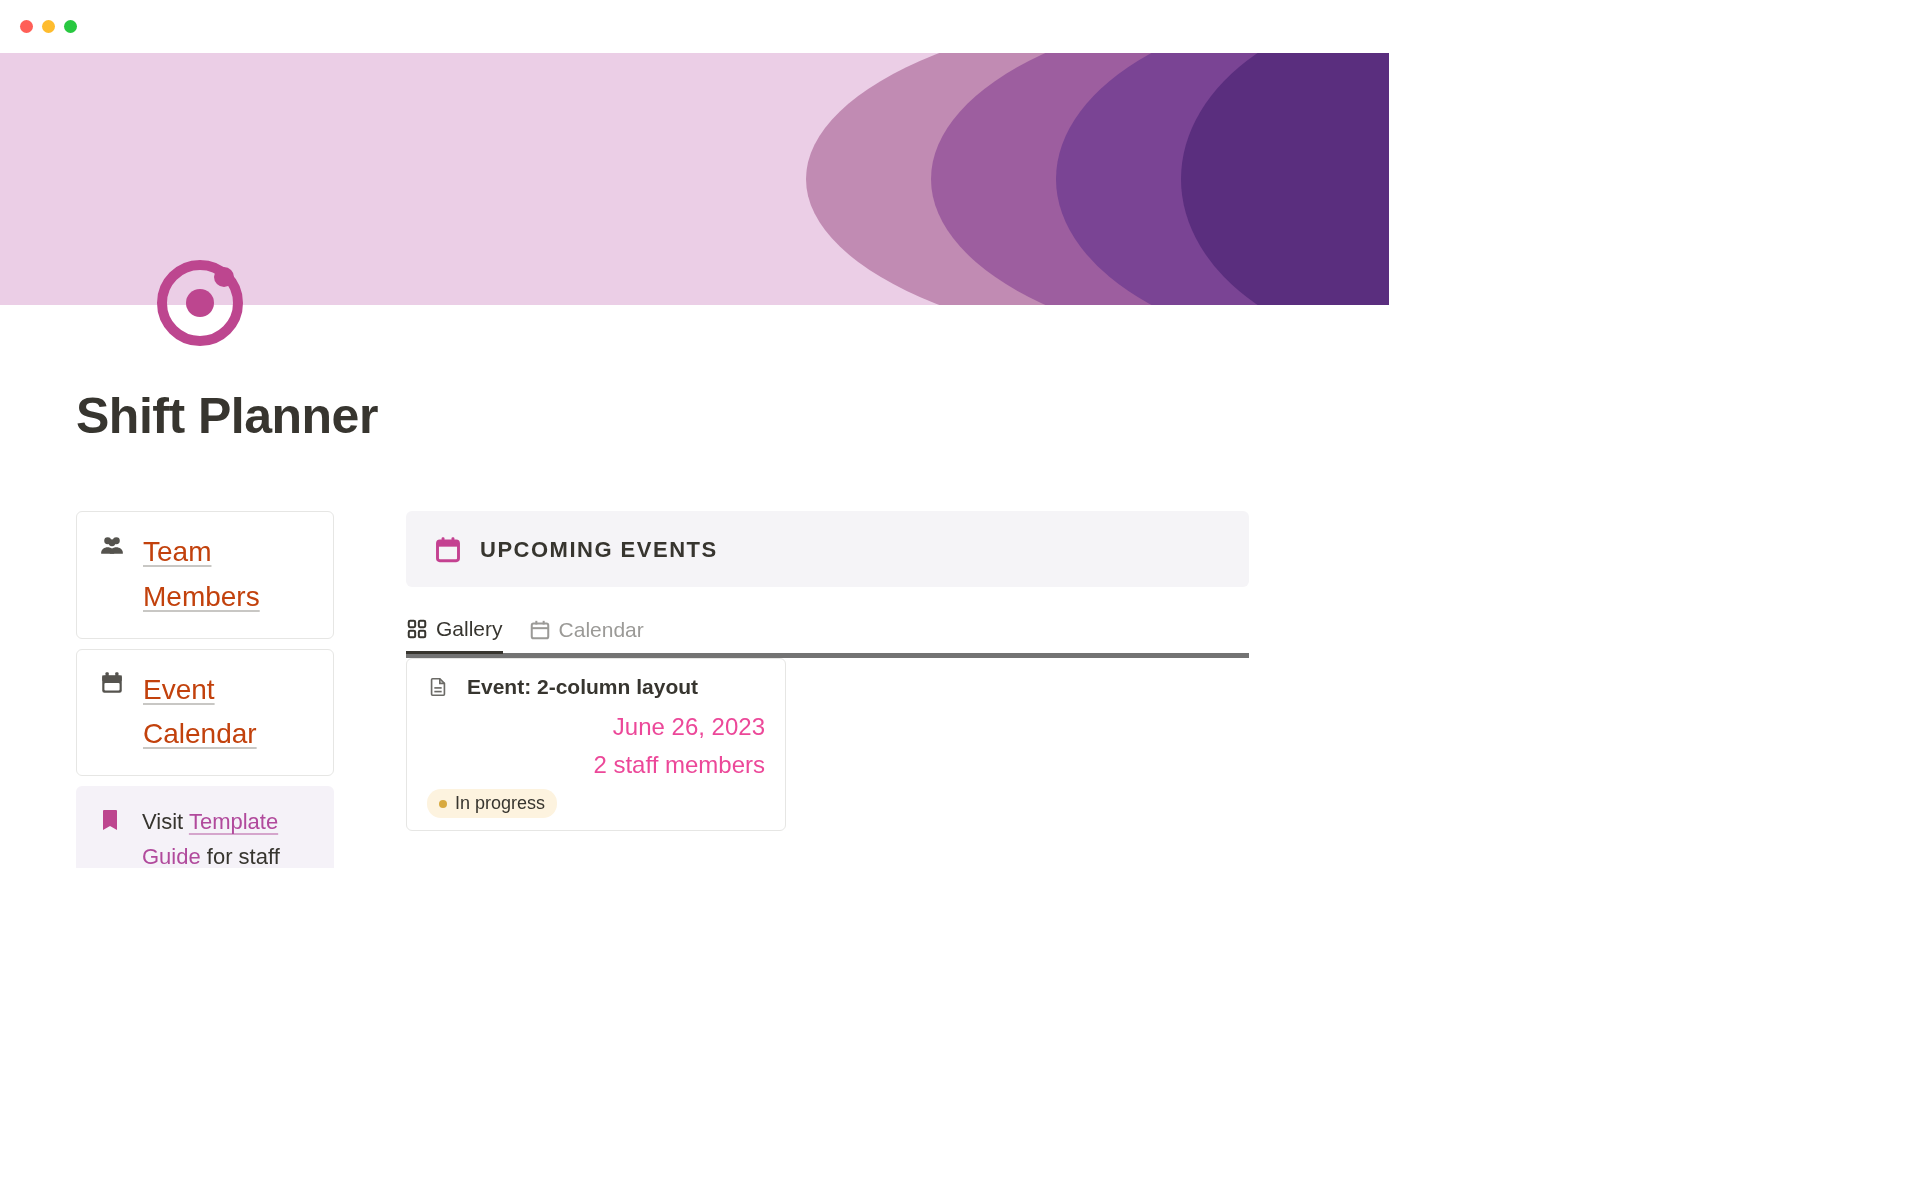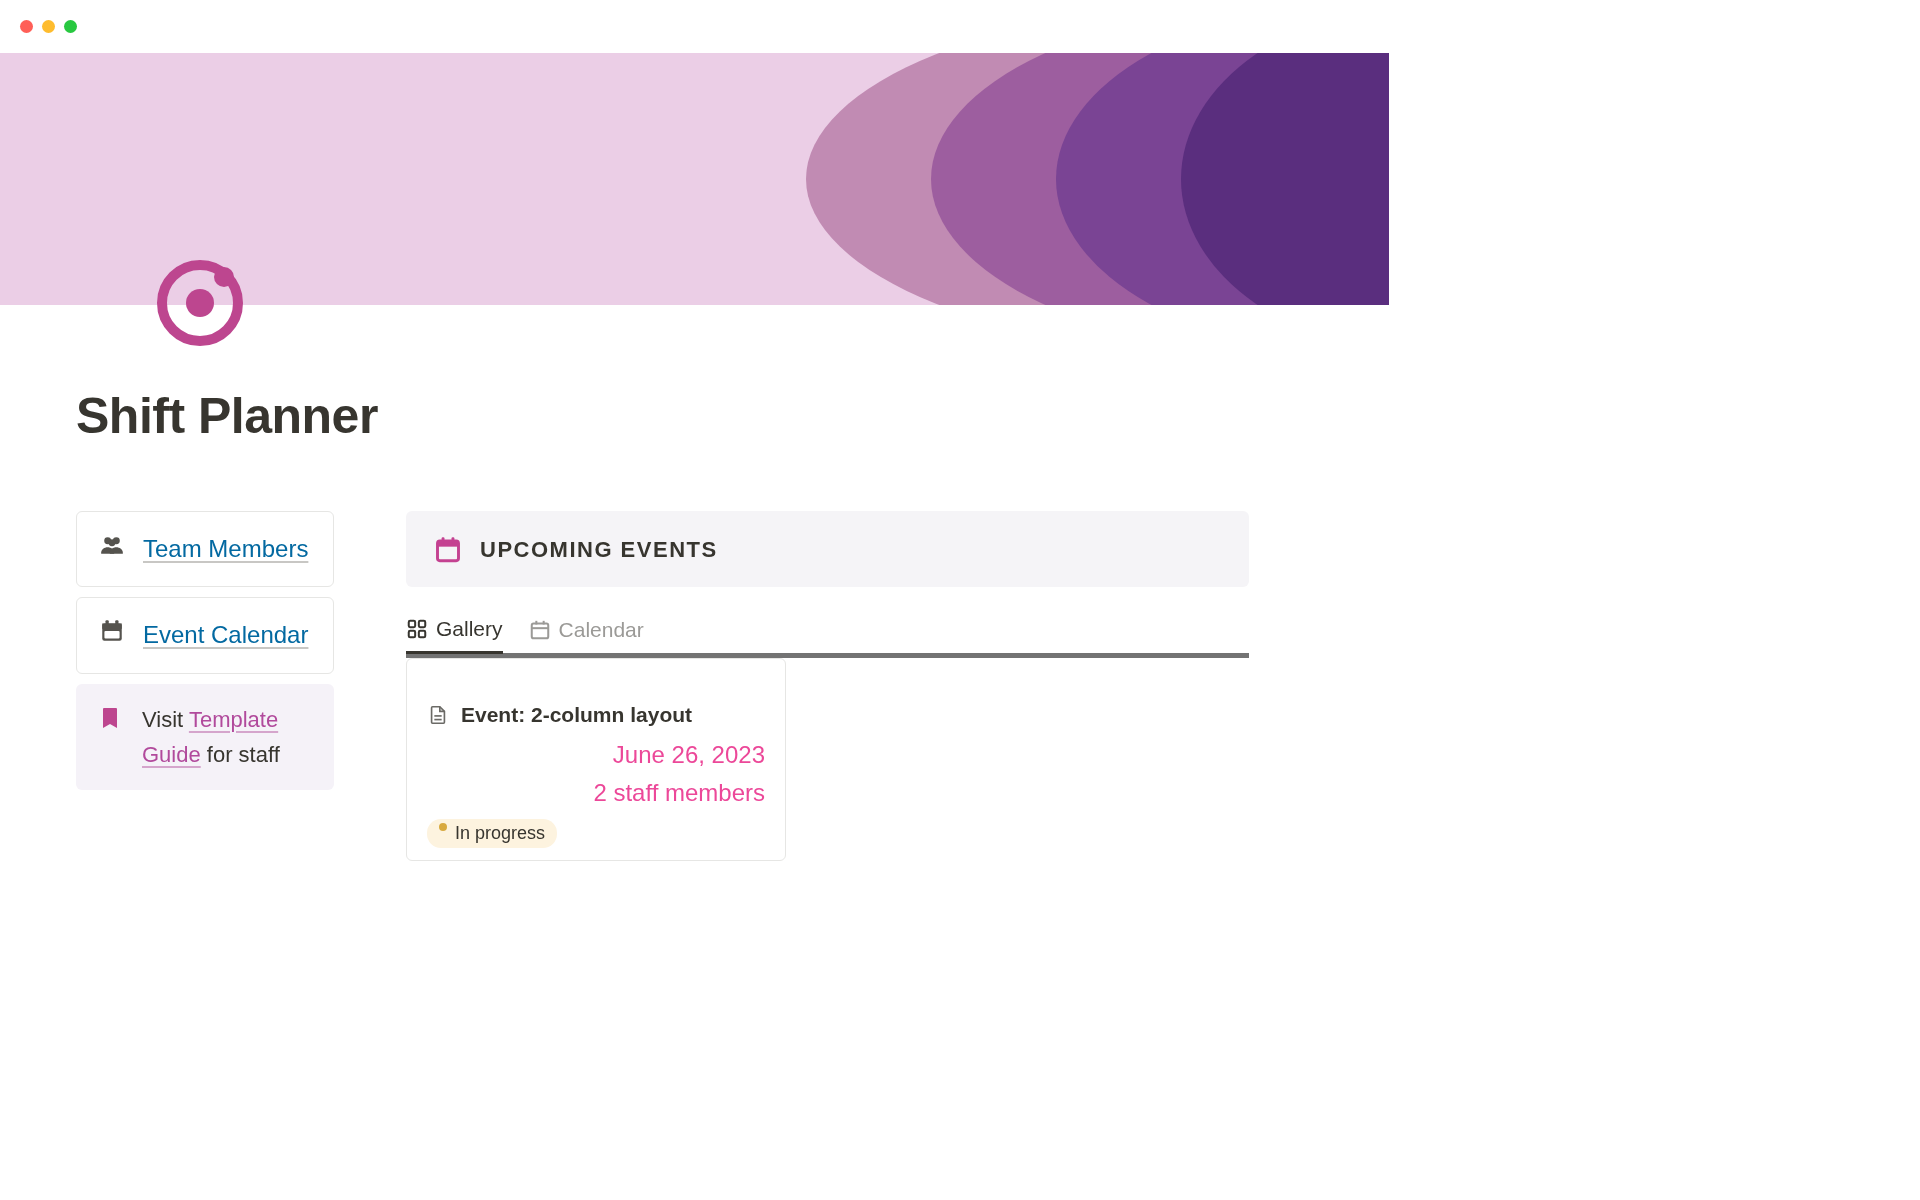--- a/index.html
+++ b/index.html
@@ -96,22 +96,22 @@
   width: 26px;
   height: 26px;
   color: #55534e;
   flex-shrink: 0;
   display: flex;
   align-items: center;
   justify-content: center;
   margin-top: 2px;
 }
 .nav-box-text {
-  font-size: 24px;
-  color: #0369a1;
+  font-size: 28px;
+  color: #c2410c;
   text-decoration: underline;
   text-decoration-color: #c8c7c4;
   text-underline-offset: 4px;
   line-height: 1.6;
 }
 
 .callout-box {
   background: #f5f2f8;
   border-radius: 6px;
   padding: 18px 22px;
@@ -186,43 +186,42 @@
 
 .card {
   border: 1px solid #e6e6e4;
   border-radius: 6px;
   padding: 16px 20px 12px 20px;
   width: 380px;
 }
 .card-title-row {
   display: flex;
   align-items: center;
-  gap: 12px;
+  gap: 18px;
   margin-bottom: 14px;
-  margin-top: 28px;
 }
 .card-title-icon {
   width: 22px;
   height: 22px;
   color: #6b6a66;
 }
 .card-title {
   font-size: 21px;
   font-weight: 600;
   color: #37352f;
 }
 .card-meta {
   font-size: 24px;
   color: #ec4899;
   margin-bottom: 10px;
   text-align: right;
 }
 .status-pill {
   display: inline-flex;
-  align-items: flex-start;
+  align-items: center;
   gap: 8px;
   background: #fdf3df;
   border-radius: 14px;
   padding: 4px 12px;
   font-size: 18px;
   color: #37352f;
 }
 .status-dot {
   width: 8px;
   height: 8px;

